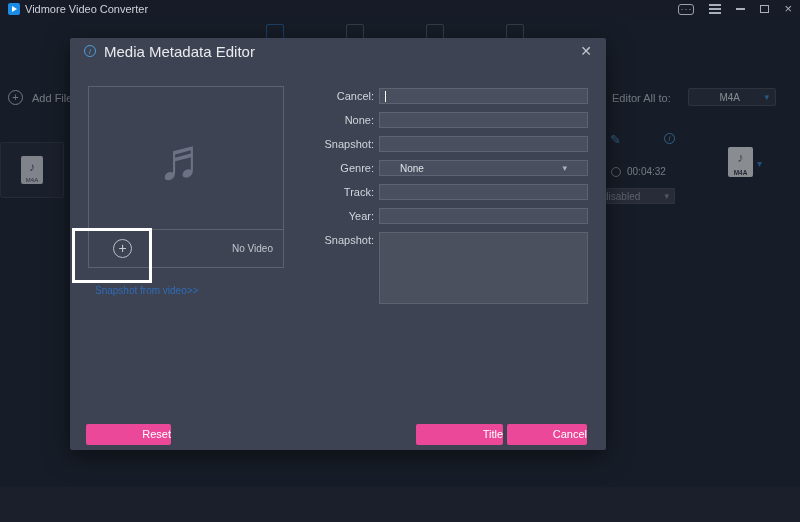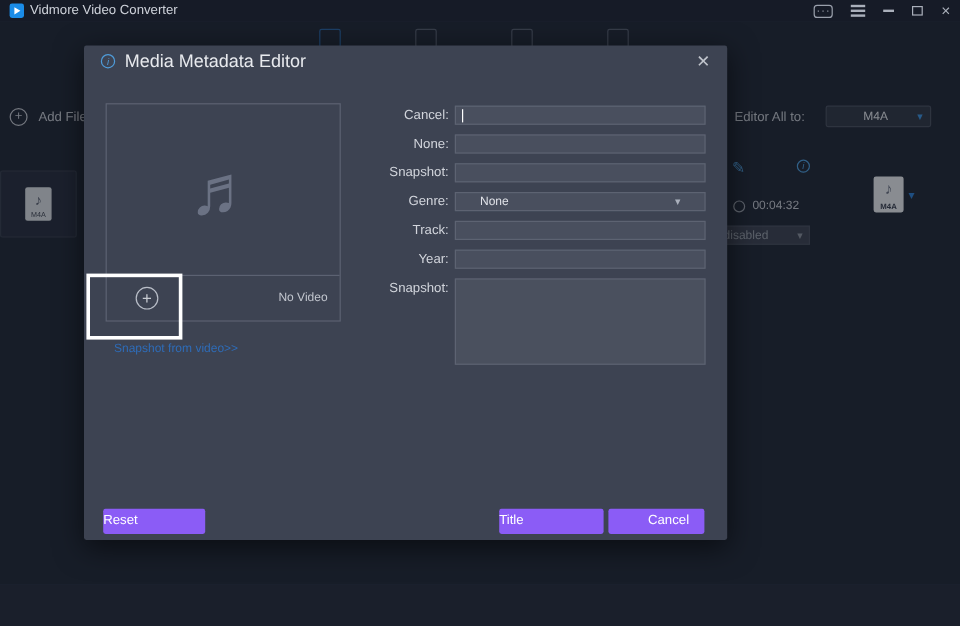--- a/index.html
+++ b/index.html
@@ -79,22 +79,22 @@
   .form-row.tall { height:auto; align-items:flex-start; }
   .form-row label { width:72px; text-align:right; margin-right:5px; font-size:11px; color:#d2d5dc; line-height:16px; flex:none; }
   .field { flex:1; height:16px; background:#494f5e; border:1px solid #5d6372; position:relative; }
   .text-cursor { position:absolute; left:5px; top:2px; width:1px; height:11px; background:#ffffff; }
   .select-field { flex:1; height:16px; background:#494f5e; border:1px solid #5d6372;
     display:flex; align-items:center; padding:0 20px; }
   .select-field .value { flex:1; font-size:10px; color:#e0e2e8; }
   .select-field .caret { color:#aab0bc; }
   .textarea-field { flex:1; height:72px; background:#4a505e; border:1px solid #5d6372; }
 
-  .btn { position:absolute; height:21px; background:#8b5cf6; border-radius:2px; color:#ffffff;
-    font-size:11px; text-align:left; line-height:21px; cursor:default; }
+  .btn { position:absolute; height:21px; background:#ec4899; border-radius:2px; color:#ffffff;
+    font-size:11px; text-align:right; line-height:21px; cursor:default; }
   .btn-reset  { left:16px;  top:386px; width:85px; }
   .btn-save   { left:346px; top:386px; width:87px; }
   .btn-cancel { left:437px; top:386px; width:80px;padding-left:33px; }
 
   
   .bottombar { position:absolute; left:0; top:487px; width:800px; height:35px; background:#1a1f2b; z-index:6; }
 </style>
 </head>
 <body>
 

